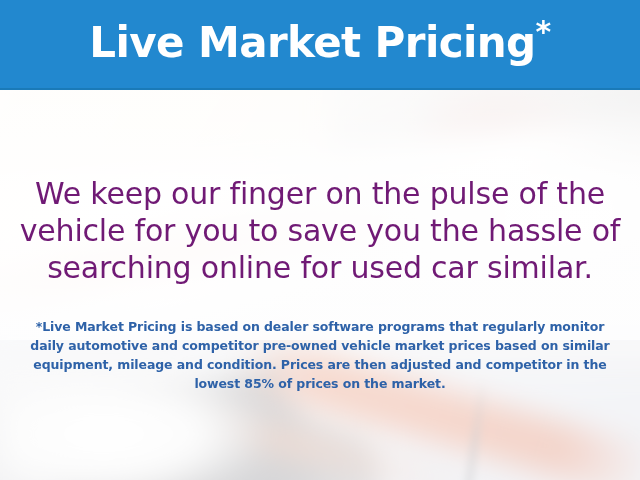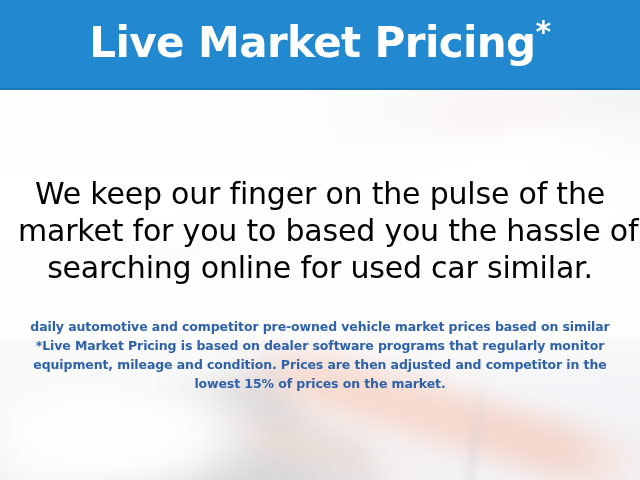--- a/index.html
+++ b/index.html
@@ -160,21 +160,21 @@
     line-height: 0;
   }
 
   
   .headline {
     position: absolute;
     left: 0;
     top: 175px;
     width: 640px;
     text-align: center;
-    color: #000000;
+    color: #701a75;
     font-family: "DejaVu Sans", sans-serif;
     font-size: 30px;
     font-weight: 500;
     line-height: 37px;
     letter-spacing: -0.2px;
     padding: 0 18px;
     box-sizing: border-box;
   }
   .headline .hl-line { display: block; white-space: nowrap; }
 
@@ -219,24 +219,24 @@
     <div class="photo-wash"></div>
     <div class="photo-wash-top"></div>
   </div>
 
   <div class="header-bar">
     <div class="header-title"><span>Live Market Pricing</span><span class="star">*</span></div>
   </div>
 
   <div class="headline">
     <span class="hl-line">We keep our finger on the pulse of the</span>
-    <span class="hl-line">market for you to based you the hassle of</span>
+    <span class="hl-line">vehicle for you to save you the hassle of</span>
     <span class="hl-line">searching online for used car similar.</span>
   </div>
 
   <div class="fineprint">
+    <span class="fp-line">*Live Market Pricing is based on dealer software programs that regularly monitor</span>
     <span class="fp-line">daily automotive and competitor pre-owned vehicle market prices based on similar</span>
-    <span class="fp-line">*Live Market Pricing is based on dealer software programs that regularly monitor</span>
     <span class="fp-line">equipment, mileage and condition. Prices are then adjusted and competitor in the</span>
-    <span class="fp-line">lowest 15% of prices on the market.</span>
+    <span class="fp-line">lowest 85% of prices on the market.</span>
   </div>
 
 </div>
 
 </body></html>

